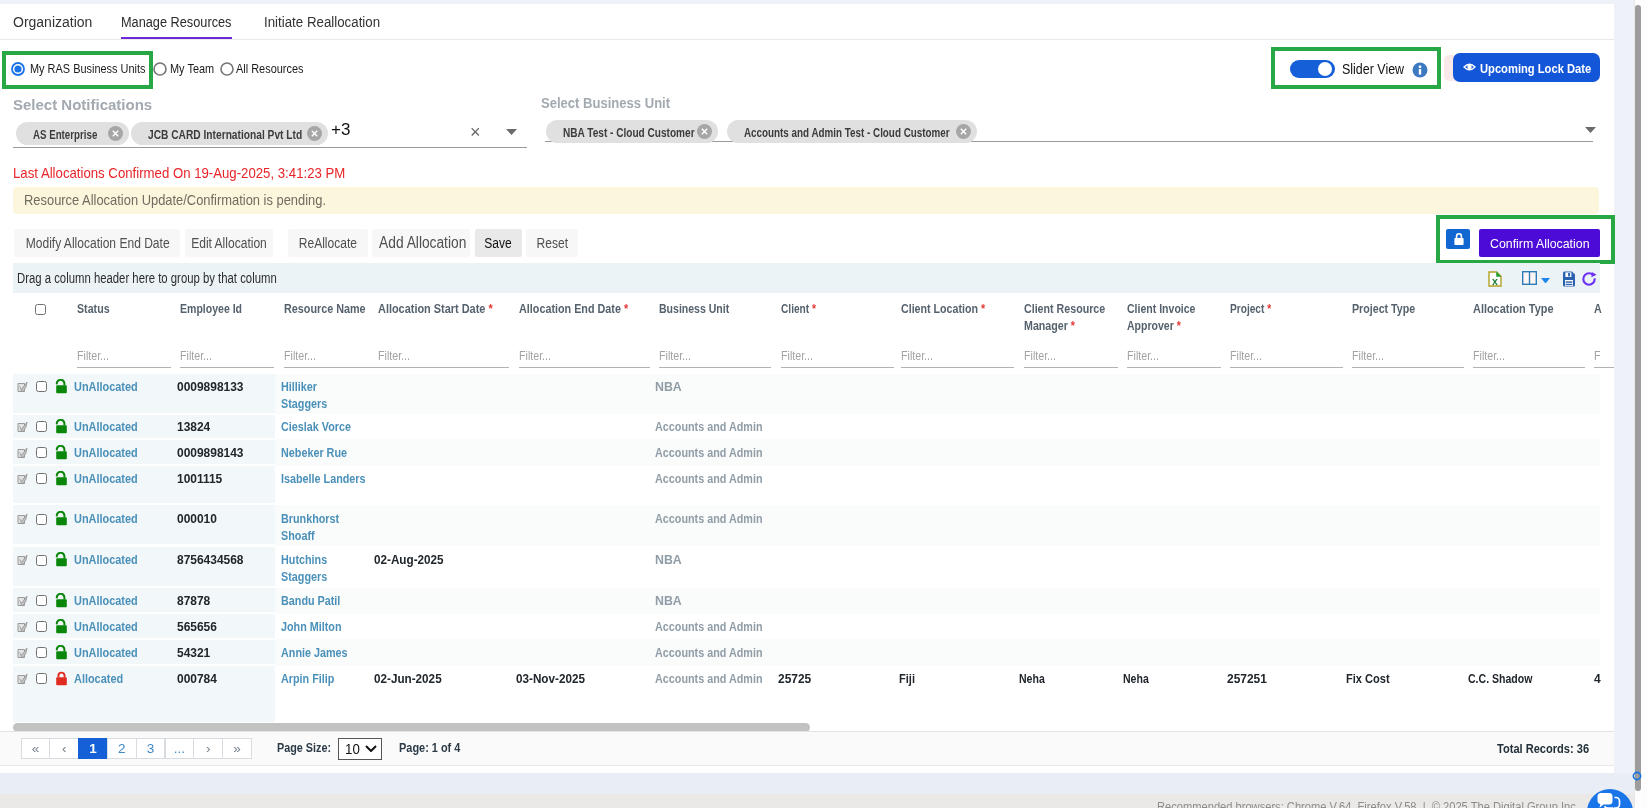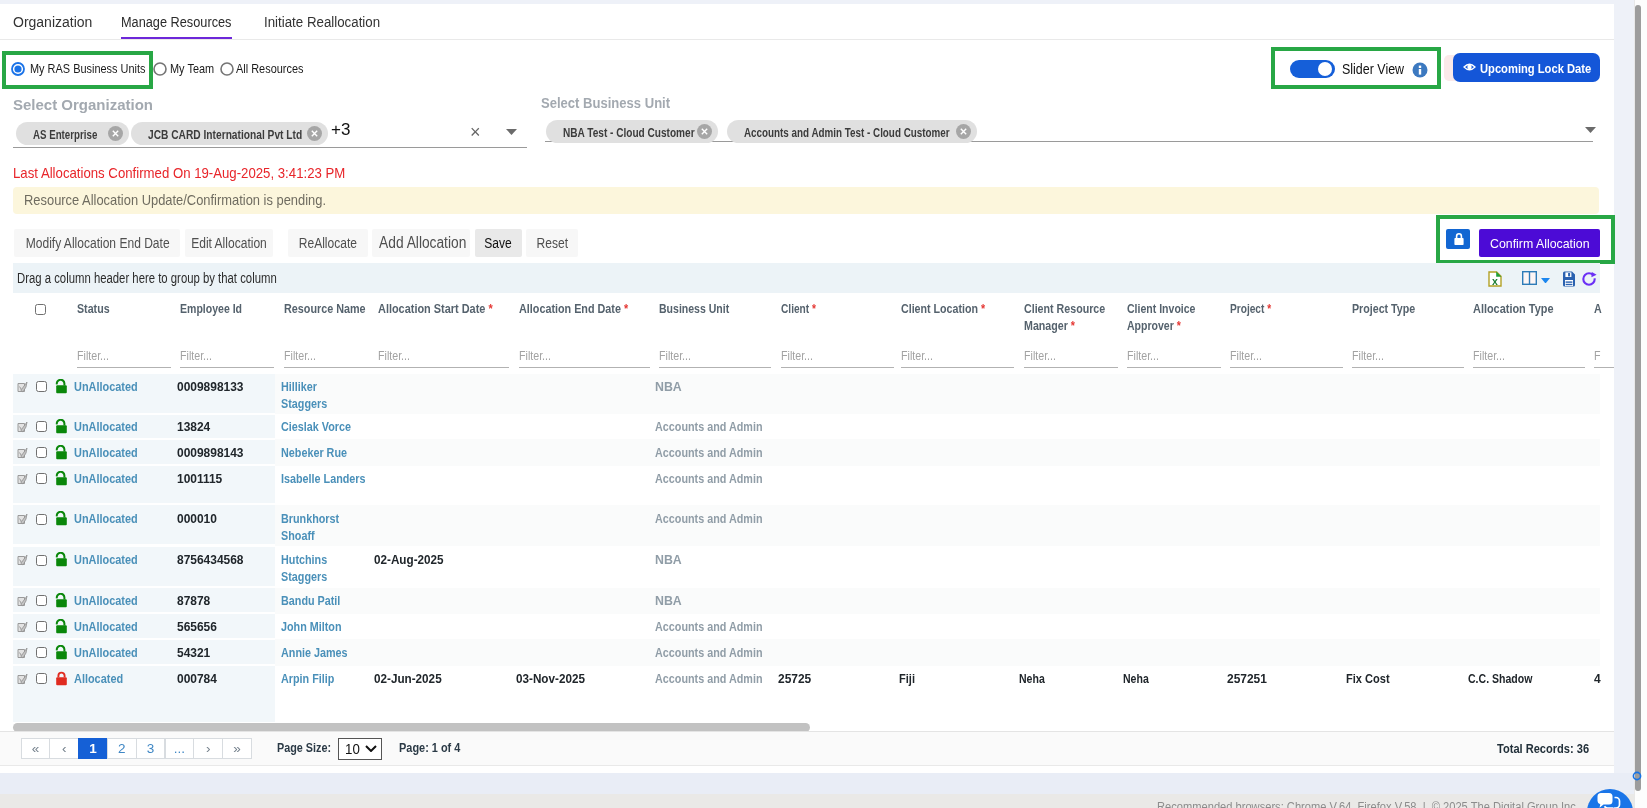--- a/index.html
+++ b/index.html
@@ -37,21 +37,21 @@
     <rect x="6.8" y="3.6" width="2.4" height="2.4" fill="#fff"></rect>
     <rect x="6.8" y="7" width="2.4" height="5.6" fill="#fff"></rect>
   </svg>
 <div class="a" style="left:1444px;top:55px;width:20px;height:26px;background:#fbe9e9;border-radius:5px"></div>
 <div class="a" style="left:1453px;top:53px;width:147px;height:29px;background:#1456d8;border-radius:7px"></div>
 <svg class="a" style="left:1463px;top:61px" width="13" height="12" viewBox="0 0 13 12">
     <path d="M1 6 Q6.5 0.5 12 6 Q6.5 11.5 1 6 Z" fill="none" stroke="#fff" stroke-width="1.3"></path>
     <circle cx="6.5" cy="6" r="2.2" fill="#fff"></circle>
   </svg>
 <div class="a" style="left:1480px;top:60.5px;font-size:13px;color:#fff;white-space:nowrap;font-weight:700;transform:scaleX(0.86);transform-origin:0 0">Upcoming Lock Date</div>
-<div class="a" style="left:13px;top:96px;font-size:15px;color:#a3a9b0;white-space:nowrap;font-weight:700">Select Organization</div>
+<div class="a" style="left:13px;top:96px;font-size:15px;color:#a3a9b0;white-space:nowrap;font-weight:700">Select Notifications</div>
 <div class="a" style="left:541px;top:94px;font-size:15px;color:#a3a9b0;white-space:nowrap;font-weight:700;transform:scaleX(0.87);transform-origin:0 0">Select Business Unit</div>
 <div class="a" style="left:13px;top:147px;width:514px;height:1px;background:#9a9a9a"></div>
 <div class="a" style="left:545px;top:141px;width:1048px;height:1px;background:#9a9a9a"></div>
 <div class="a" style="left:16px;top:122px;width:113px;height:23px;background:#e0e0e0;border-radius:12px"></div>
 <div class="a" style="left:33px;top:127.5px;font-size:12px;color:#3c3c3c;white-space:nowrap;font-weight:700;transform:scaleX(0.81);transform-origin:0 0">AS Enterprise</div>
 <svg class="a" style="left:108px;top:126px" width="15" height="15">
     <circle cx="7.5" cy="7.5" r="7.5" fill="#a6a6a6"></circle>
     <path d="M4.8 4.8 L10.2 10.2 M10.2 4.8 L4.8 10.2" stroke="#fff" stroke-width="1.4"></path>
   </svg>
 <div class="a" style="left:131px;top:122px;width:197px;height:23px;background:#e0e0e0;border-radius:12px"></div>

